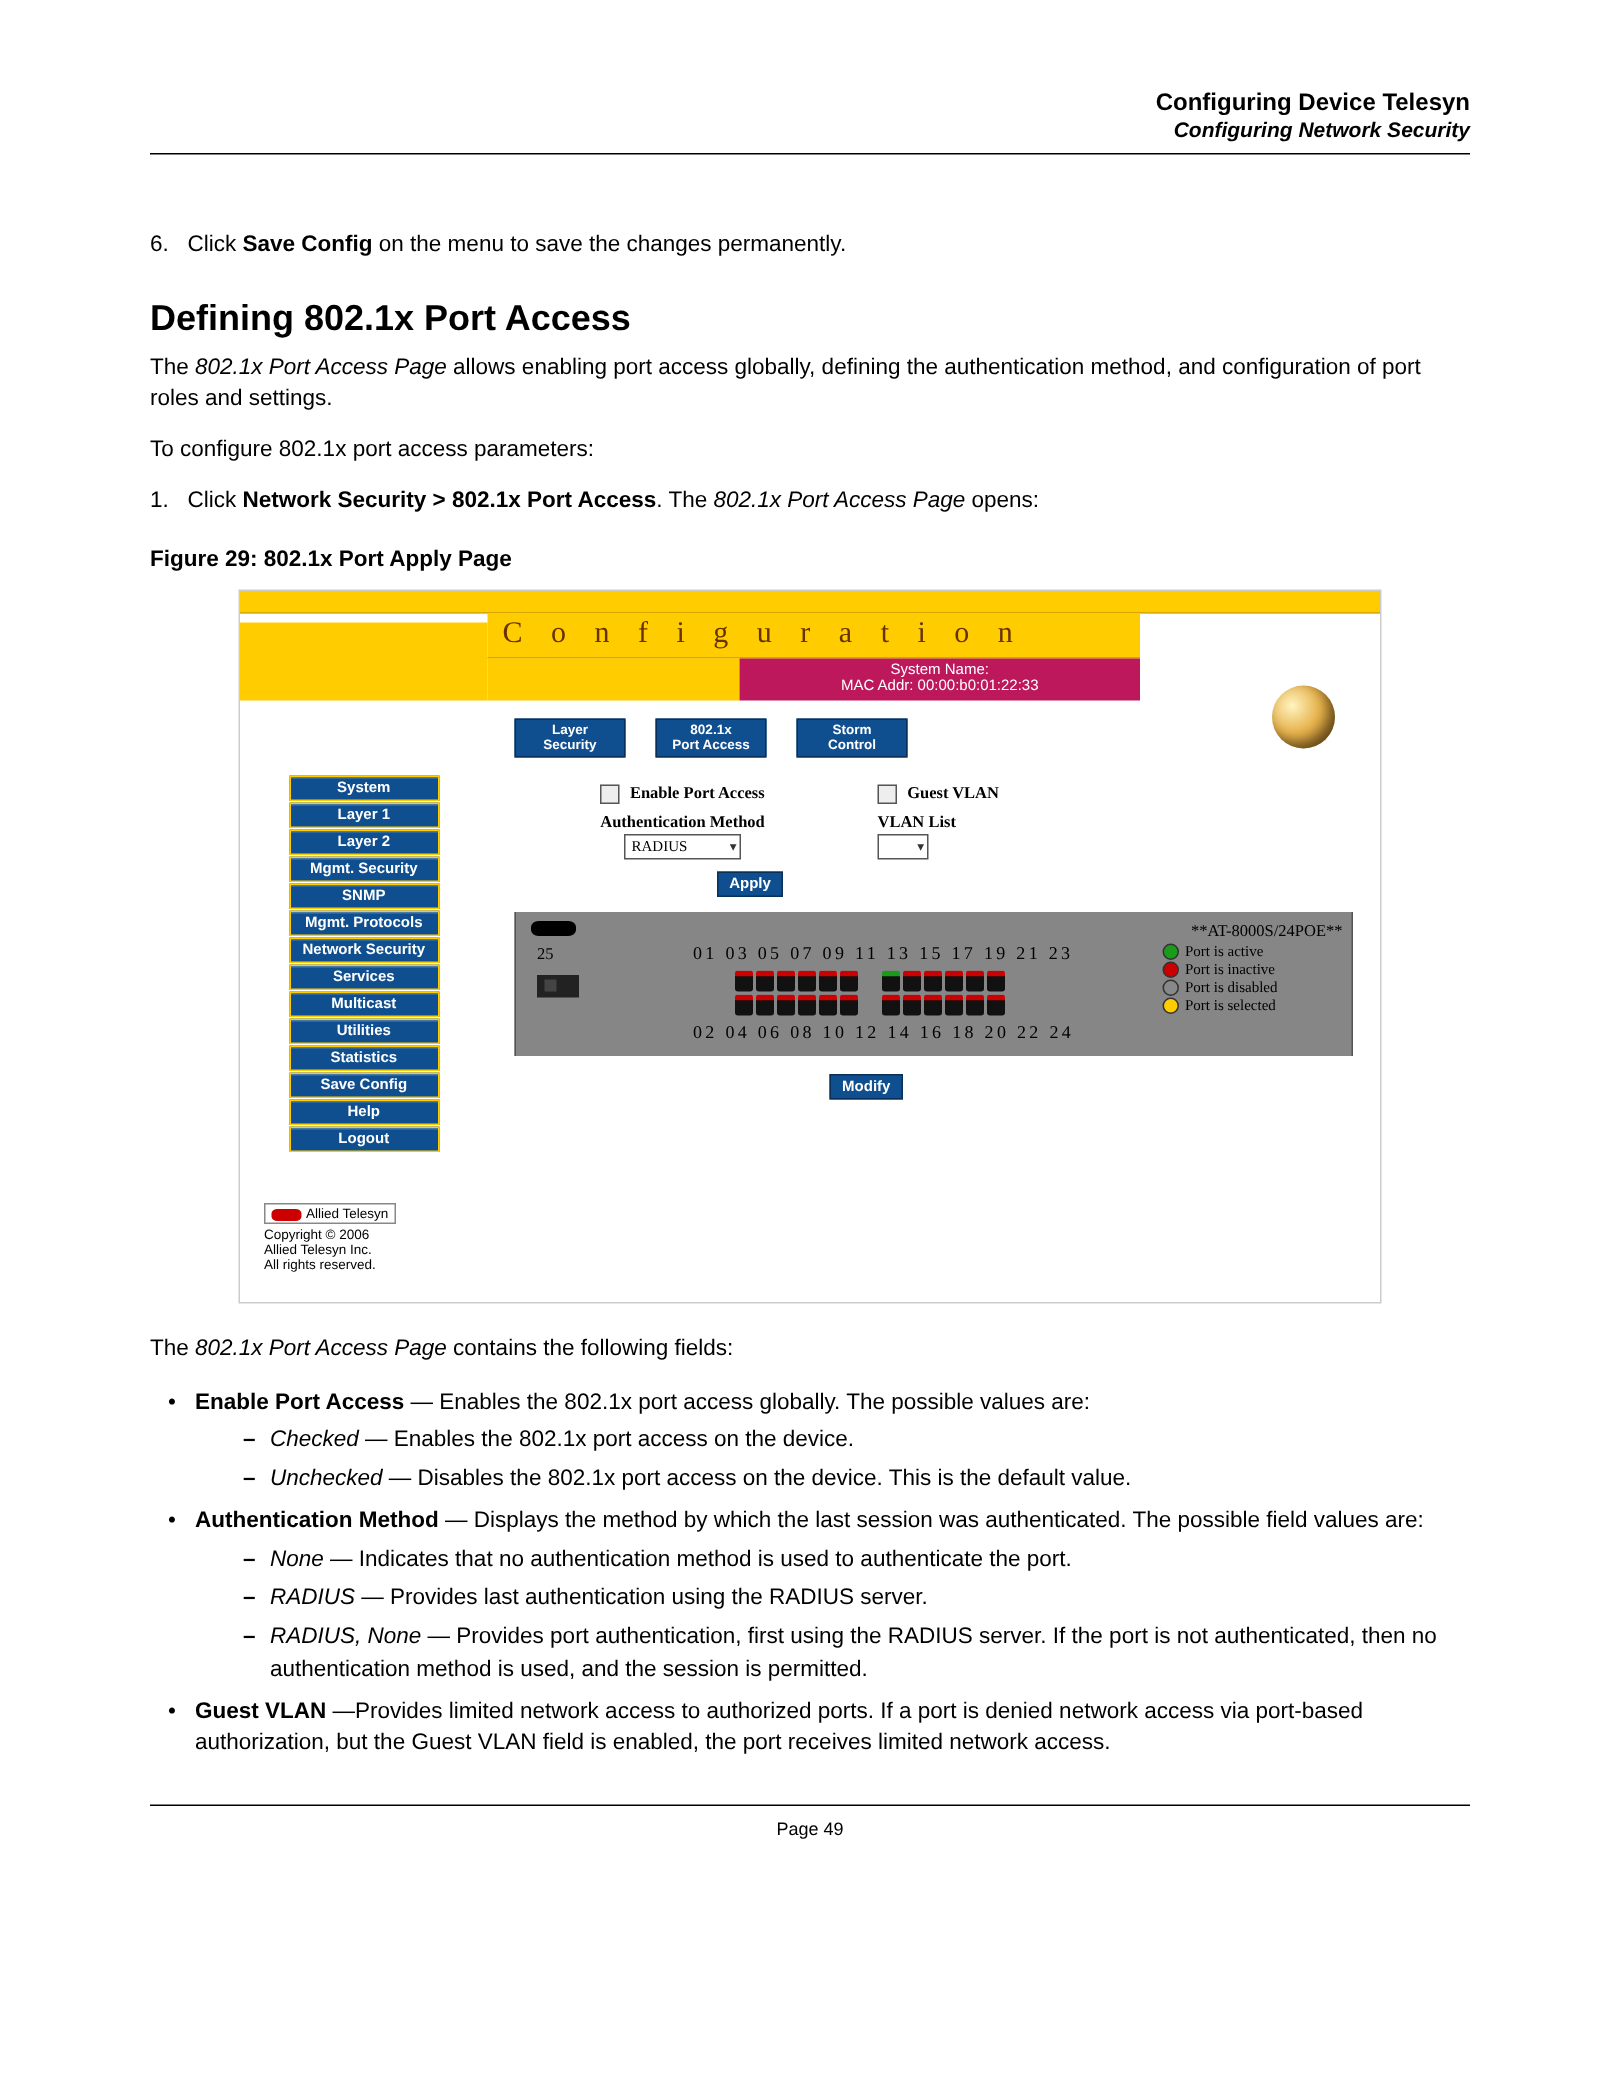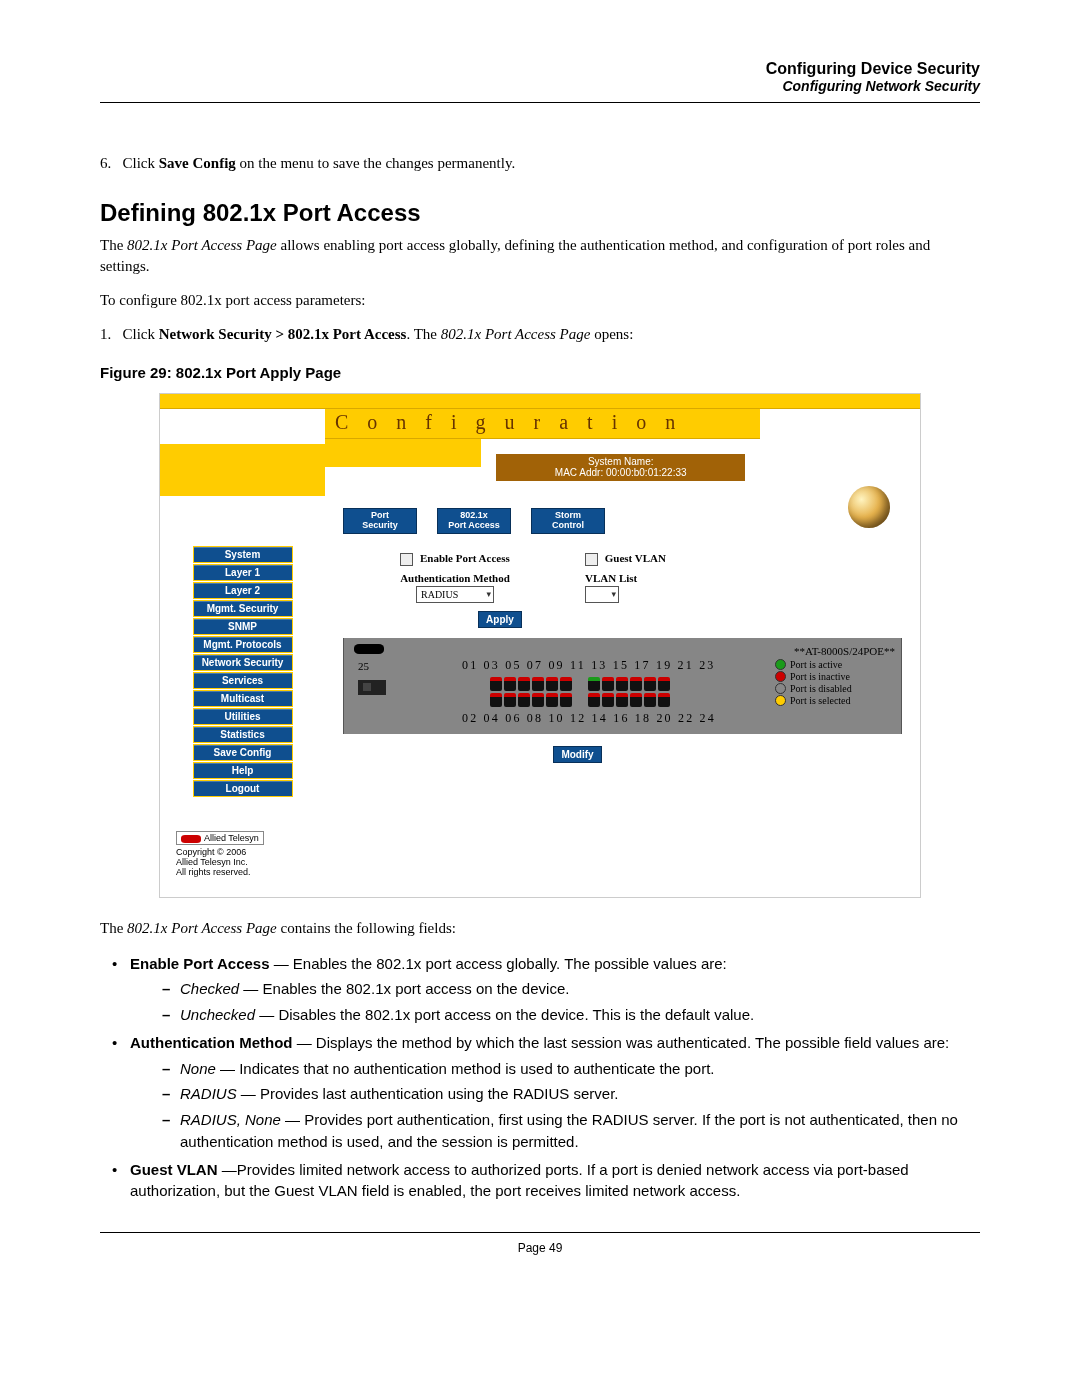--- a/index.html
+++ b/index.html
@@ -14,21 +14,21 @@
   .header-right {
     text-align: right;
     margin-bottom: 8px;
   }
   .header-right .line1 { font-weight: bold; font-size: 16px; }
   .header-right .line2 { font-weight: bold; font-style: italic; font-size: 14px; }
   hr.rule { border: none; border-top: 1.5px solid #000; margin: 6px 0 50px 0; }
   hr.rule-bottom { border: none; border-top: 1.5px solid #000; margin: 30px 0 8px 0; }
   .step6 { margin: 0 0 26px 0; }
   h2.section { font-size: 24px; font-weight: bold; margin: 0 0 8px 0; }
-  p { margin: 0 0 14px 0; line-height: 1.35; font-family: Liberation Serif, serif; }
+  p { margin: 0 0 14px 0; line-height: 1.35; }
   .fig-caption { font-weight: bold; margin: 20px 0 12px 0; }
   .italic { font-style: italic; }
   .bold { font-weight: bold; }
   ul.bullets { list-style: none; padding: 0; margin: 0 0 10px 0; }
   ul.bullets > li { position: relative; padding-left: 30px; margin: 6px 0; line-height: 1.45; }
   ul.bullets > li::before { content: "•"; position: absolute; left: 12px; top: 0; }
   ul.dashes { list-style: none; padding: 0; margin: 2px 0 2px 0; }
   ul.dashes > li { position: relative; padding-left: 50px; margin: 4px 0; line-height: 1.45; }
   ul.dashes > li::before { content: "–"; position: absolute; left: 32px; top: 0; font-weight: bold; }
   .page-number { text-align: center; font-size: 12px; margin-top: 6px; }
@@ -59,27 +59,27 @@
   }
   .ss-config-banner span { display: inline-block; }
   .ss-header-right { flex: 1; background: #fff; position: relative; }
   .ss-globe {
     position: absolute; right: 30px; top: -10px;
     width: 42px; height: 42px; border-radius: 50%;
     background: radial-gradient(circle at 32% 32%, #fff4c0 0%, #e6b24d 45%, #8a5a12 100%);
     box-shadow: inset -4px -4px 8px rgba(0,0,0,0.4);
   }
   .ss-sysbar {
-    background: #a16207;
+    background: #be185d;
     color: #fff;
     text-align: center;
     font-size: 10px;
     padding: 2px 0 3px 0;
     width: 267px;
-    margin: 15px;
+    margin: 0;
   }
   .ss-body { display: flex; }
   .ss-sidebar {
     width: 165px;
     padding: 50px 16px 10px 16px;
     box-sizing: border-box;
   }
   .ss-navbtn {
     background: #0f4f8f;
     color: #fff;
@@ -162,21 +162,21 @@
   .ss-footer .brand-badge {
     display:inline-block; width:20px; height:8px; background:#c00; border-radius:4px/3px;
     vertical-align:middle; margin-right:3px;
   }
   .ss-footer .brand-line { border:1px solid #888; padding:1px 4px; display:inline-block; font-size:9px; margin-bottom:2px; }
 </style>
 </head>
 <body>
 
 <div class="header-right">
-  <div class="line1">Configuring Device Security</div>
+  <div class="line1">Configuring Device Telesyn</div>
   <div class="line2">Configuring Network Security</div>
 </div>
 <hr class="rule">
 
 <p class="step6">
   <span>6.&nbsp;&nbsp;&nbsp;Click </span><span class="bold">Save Config</span><span> on the menu to save the changes permanently.</span>
 </p>
 
 <h2 class="section">Defining 802.1x Port Access</h2>
 
@@ -233,21 +233,21 @@
       <div class="ss-footer" style="padding-left:0;">
         <div class="brand-line"><span class="brand-badge"></span><span>Allied Telesyn</span></div><br>
         <span>Copyright © 2006</span><br>
         <span>Allied Telesyn Inc.</span><br>
         <span>All rights reserved.</span>
       </div>
     </div>
 
     <div class="ss-main">
       <div class="ss-tabs">
-        <div class="ss-tab"><span>Port</span><br><span>Security</span></div>
+        <div class="ss-tab"><span>Layer</span><br><span>Security</span></div>
         <div class="ss-tab"><span>802.1x</span><br><span>Port Access</span></div>
         <div class="ss-tab"><span>Storm</span><br><span>Control</span></div>
       </div>
 
 
       <div class="ss-form-row">
         <div class="ss-form-left">
           <span class="ss-checkbox"></span>
           <span class="bold">Enable Port Access</span>
         </div>

